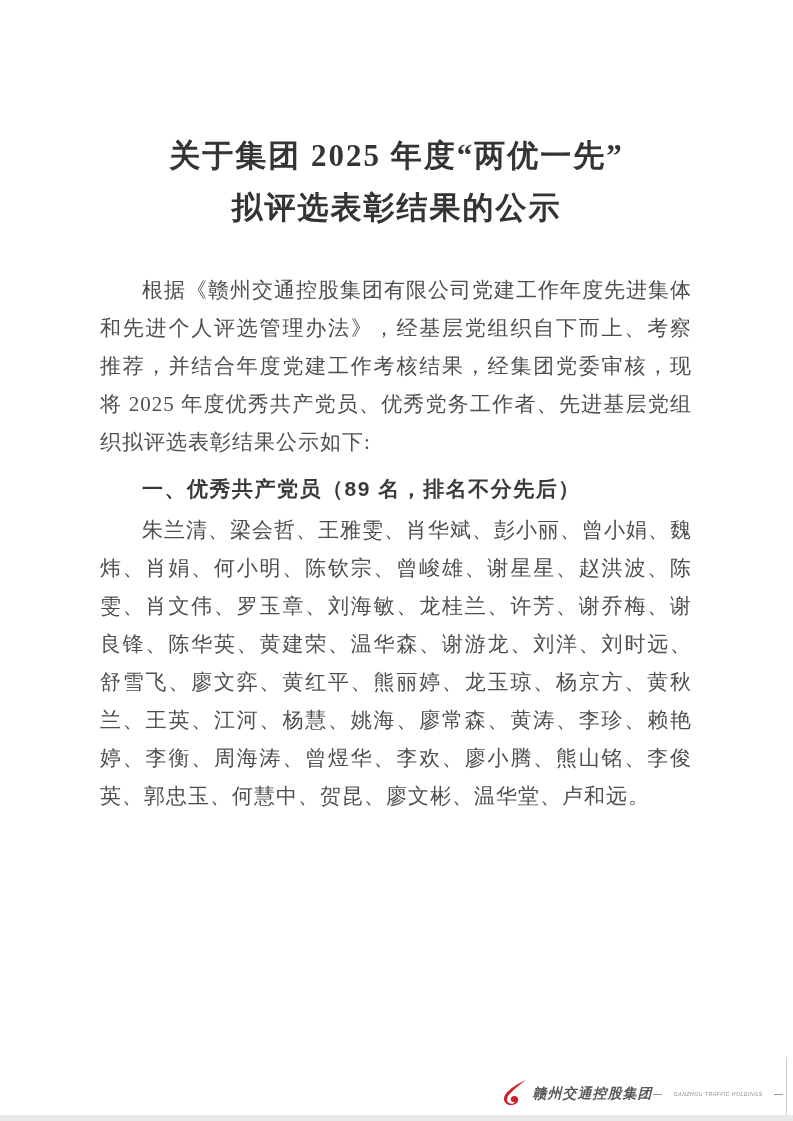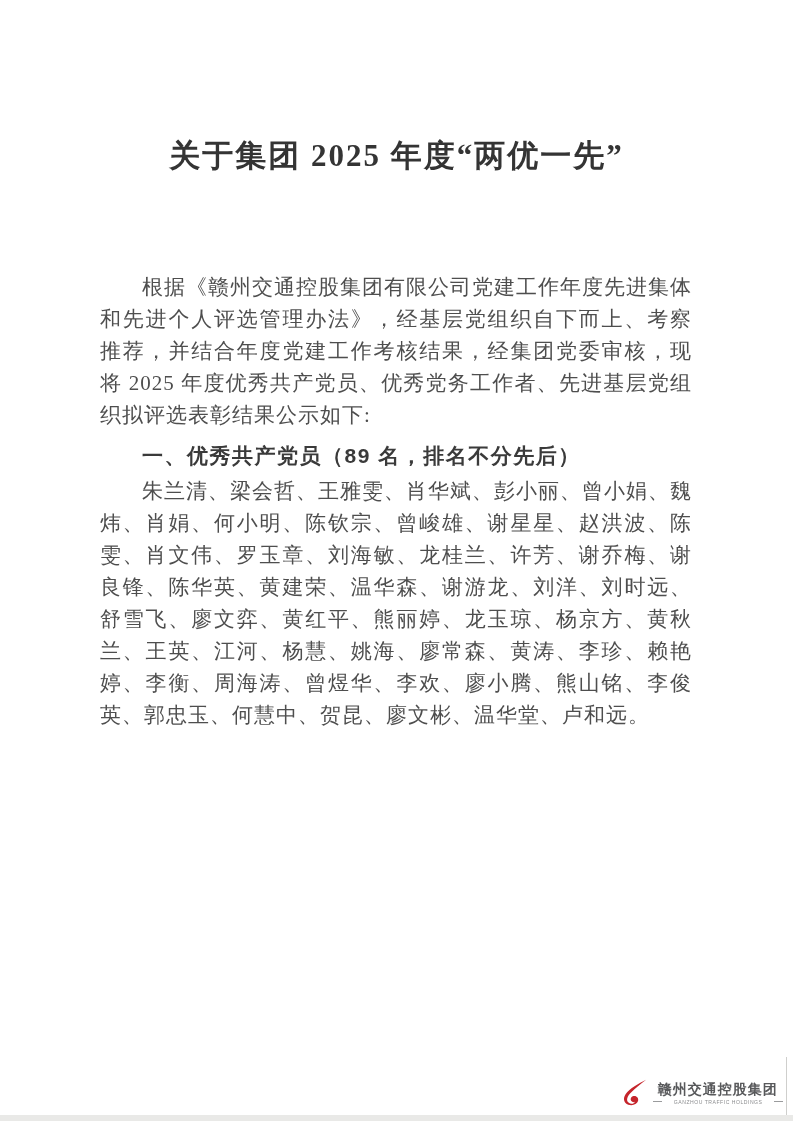--- a/index.html
+++ b/index.html
@@ -26,21 +26,21 @@
     color: #343434;
     letter-spacing: 2px;
   }
   
   .doc-body {
     position: absolute;
     top: 271px;
     left: 100px;
     width: 592px;
     font-size: 21px;
-    line-height: 32px;
+    line-height: 38px;
     color: #4e4e4e;
     text-align: justify;
     text-justify: inter-ideograph;
     letter-spacing: 1px;
   }
   .doc-body p {
     margin: 0;
     text-indent: 2em;
   }
   .doc-body p.section-heading {
@@ -54,21 +54,21 @@
   
   .logo {
     position: absolute;
     right: 10px;
     bottom: 8px;
     display: flex;
     align-items: center;
     gap: 5px;
   }
   .logo-mark { flex: 0 0 auto; display: block; }
-  .logo-text { display: flex; flex-direction: column; align-items: center; }
+  .logo-text { display: flex; flex-direction: row; align-items: center; font-style: italic; }
   .logo-cn {
     font-family: "Liberation Sans", sans-serif;
     font-weight: bold;
     font-size: 14px;
     letter-spacing: 1px;
     color: #58595b;
     white-space: nowrap;
     line-height: 15px;
   }
   .logo-en {
@@ -100,20 +100,21 @@
     background: #cfcfcd;
   }
 </style>
 </head>
 <body>
 
 <div class="page">
 
   <div class="doc-title">
     <div>关于集团 2025 年度“两优一先”</div>
+    <div>拟评选表彰结果的公示</div>
   </div>
 
   <div class="doc-body">
     <p>根据《赣州交通控股集团有限公司党建工作年度先进集体和先进个人评选管理办法》，经基层党组织自下而上、考察推荐，并结合年度党建工作考核结果，经集团党委审核，现将 2025 年度优秀共产党员、优秀党务工作者、先进基层党组织拟评选表彰结果公示如下:</p>
     <p class="section-heading">一、优秀共产党员（89 名，排名不分先后）</p>
     <p>朱兰清、梁会哲、王雅雯、肖华斌、彭小丽、曾小娟、魏炜、肖娟、何小明、陈钦宗、曾峻雄、谢星星、赵洪波、陈雯、肖文伟、罗玉章、刘海敏、龙桂兰、许芳、谢乔梅、谢良锋、陈华英、黄建荣、温华森、谢游龙、刘洋、刘时远、舒雪飞、廖文弈、黄红平、熊丽婷、龙玉琼、杨京方、黄秋兰、王英、江河、杨慧、姚海、廖常森、黄涛、李珍、赖艳婷、李衡、周海涛、曾煜华、李欢、廖小腾、熊山铭、李俊英、郭忠玉、何慧中、贺昆、廖文彬、温华堂、卢和远。</p>
   </div>
 
   <div class="logo">
     <svg class="logo-mark" viewBox="0 0 100 100" width="30" height="28" aria-hidden="true">

